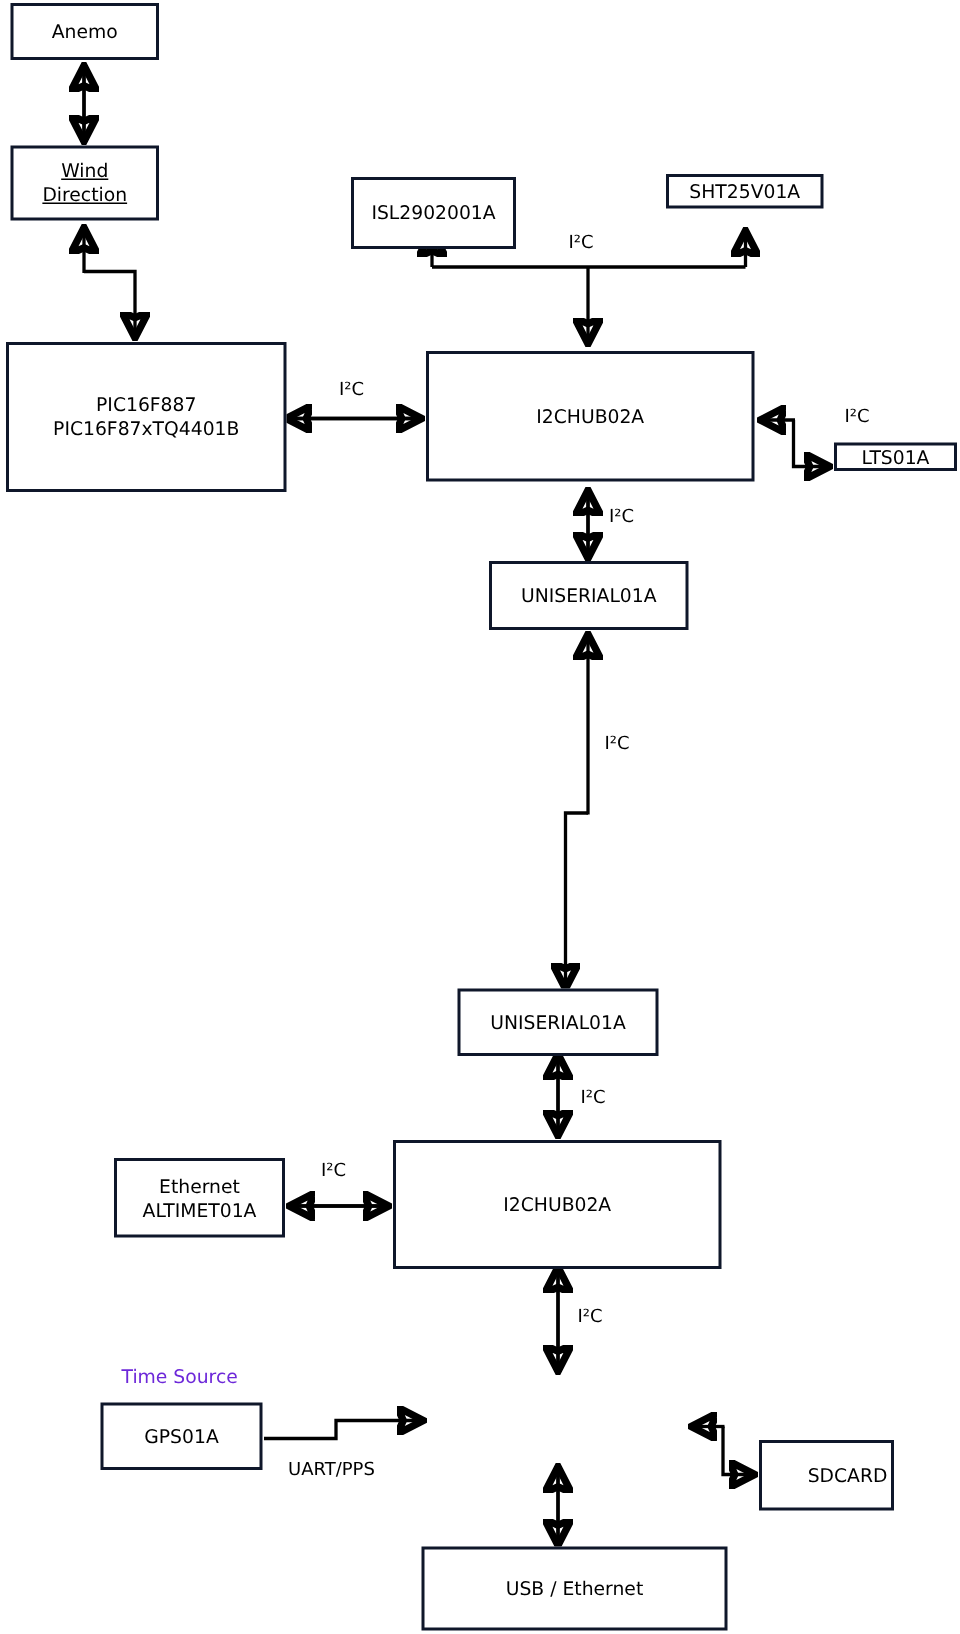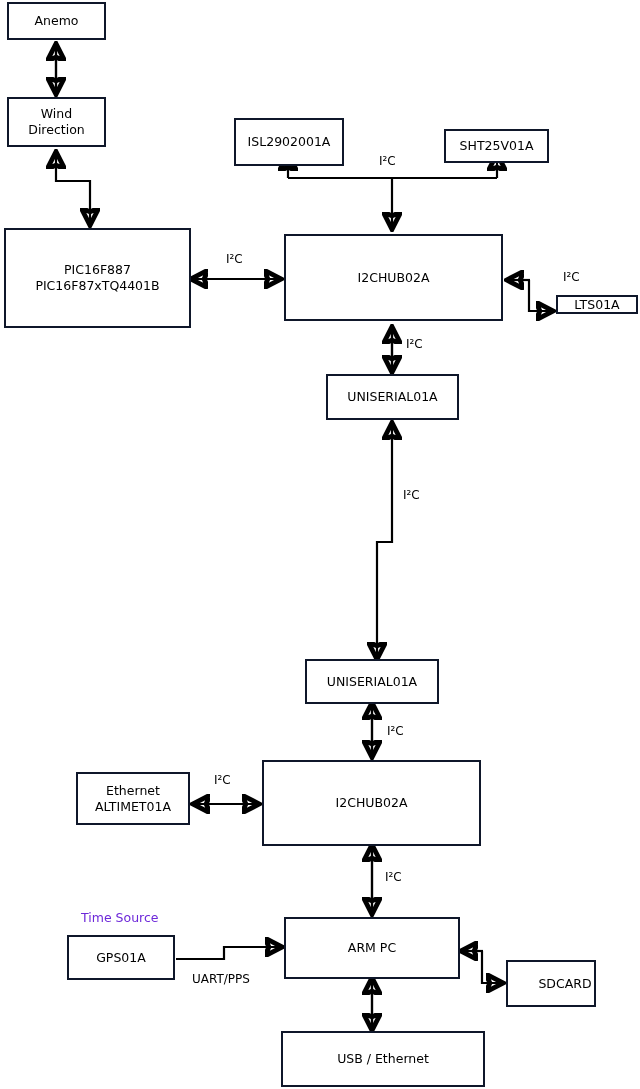--- a/index.html
+++ b/index.html
@@ -109,46 +109,45 @@
 
     <path d="M483,951 L462,951" marker-end="url(#ah)"></path>
     <path d="M482,951 L482,983 L502,983" marker-end="url(#ah)"></path>
 
     <line x1="372" y1="979" x2="372" y2="1029" marker-end="url(#ah)"></line>
     <line x1="372" y1="1029" x2="372" y2="979" marker-end="url(#ah)"></line>
   </svg>
 
   <div class="node" style="left:7px; top:2px; width:99px; height:38px;">Anemo</div>
 
-  <div class="node" style="left:7px; top:97px; width:99px; height:50px;">Wind
+  <div class="node" style="left:7px; top:97px; width:99px; height:50px;text-decoration:underline;">Wind
 Direction</div>
 
   <div class="node" style="left:4px; top:228px; width:187px; height:100px;text-align:center;">PIC16F887
 PIC16F87xTQ4401B</div>
 
   <div class="node" style="left:234px; top:118px; width:110px; height:48px;text-align:right;">ISL2902001A</div>
 
-  <div class="node" style="left:444px; top:129px; width:105px; height:34px;text-align:center;">SHT25V01A</div>
+  <div class="node" style="left:444px; top:116px; width:105px; height:23px;text-align:center;">SHT25V01A</div>
 
   <div class="node" style="left:284px; top:234px; width:219px; height:87px;">I2CHUB02A</div>
 
   <div class="node" style="left:556px; top:295px; width:82px; height:19px;">LTS01A</div>
 
   <div class="node" style="left:326px; top:374px; width:133px; height:46px;">UNISERIAL01A</div>
 
   <div class="node" style="left:305px; top:659px; width:134px; height:45px;">UNISERIAL01A</div>
 
   <div class="node" style="left:262px; top:760px; width:219px; height:86px;">I2CHUB02A</div>
 
   <div class="node" style="left:76px; top:772px; width:114px; height:53px;">Ethernet
 ALTIMET01A</div>
 
   <div class="node" style="left:67px; top:935px; width:108px; height:45px;">GPS01A</div>
 
-  <div class="node" style="left:284px; top:917px; width:176px; height:62px;">ARM PC</div>
 
   <div class="node" style="left:506px; top:960px; width:90px; height:47px;padding-left:28px;">SDCARD</div>
 
   <div class="node" style="left:281px; top:1031px; width:204px; height:56px;">USB / Ethernet</div>
 
   <div class="edge-label" style="left:379px; top:154px;">I²C</div>
 
   <div class="edge-label" style="left:226px; top:252px;">I²C</div>
 
   <div class="edge-label" style="left:563px; top:270px;">I²C</div>

